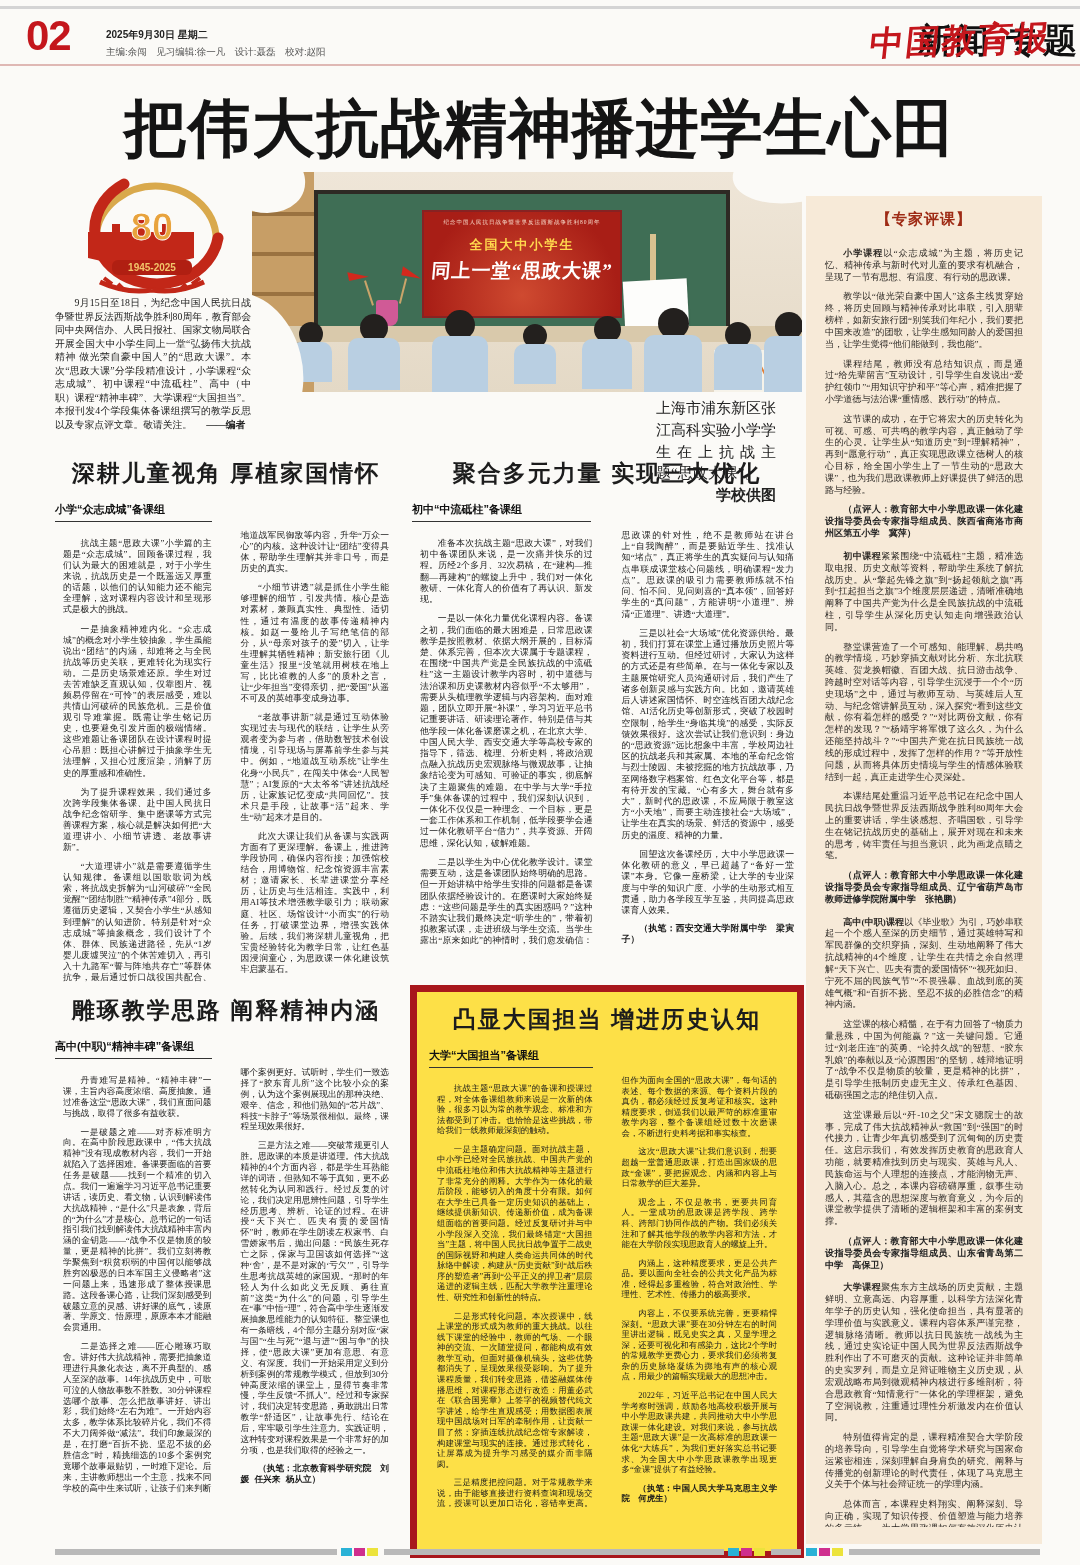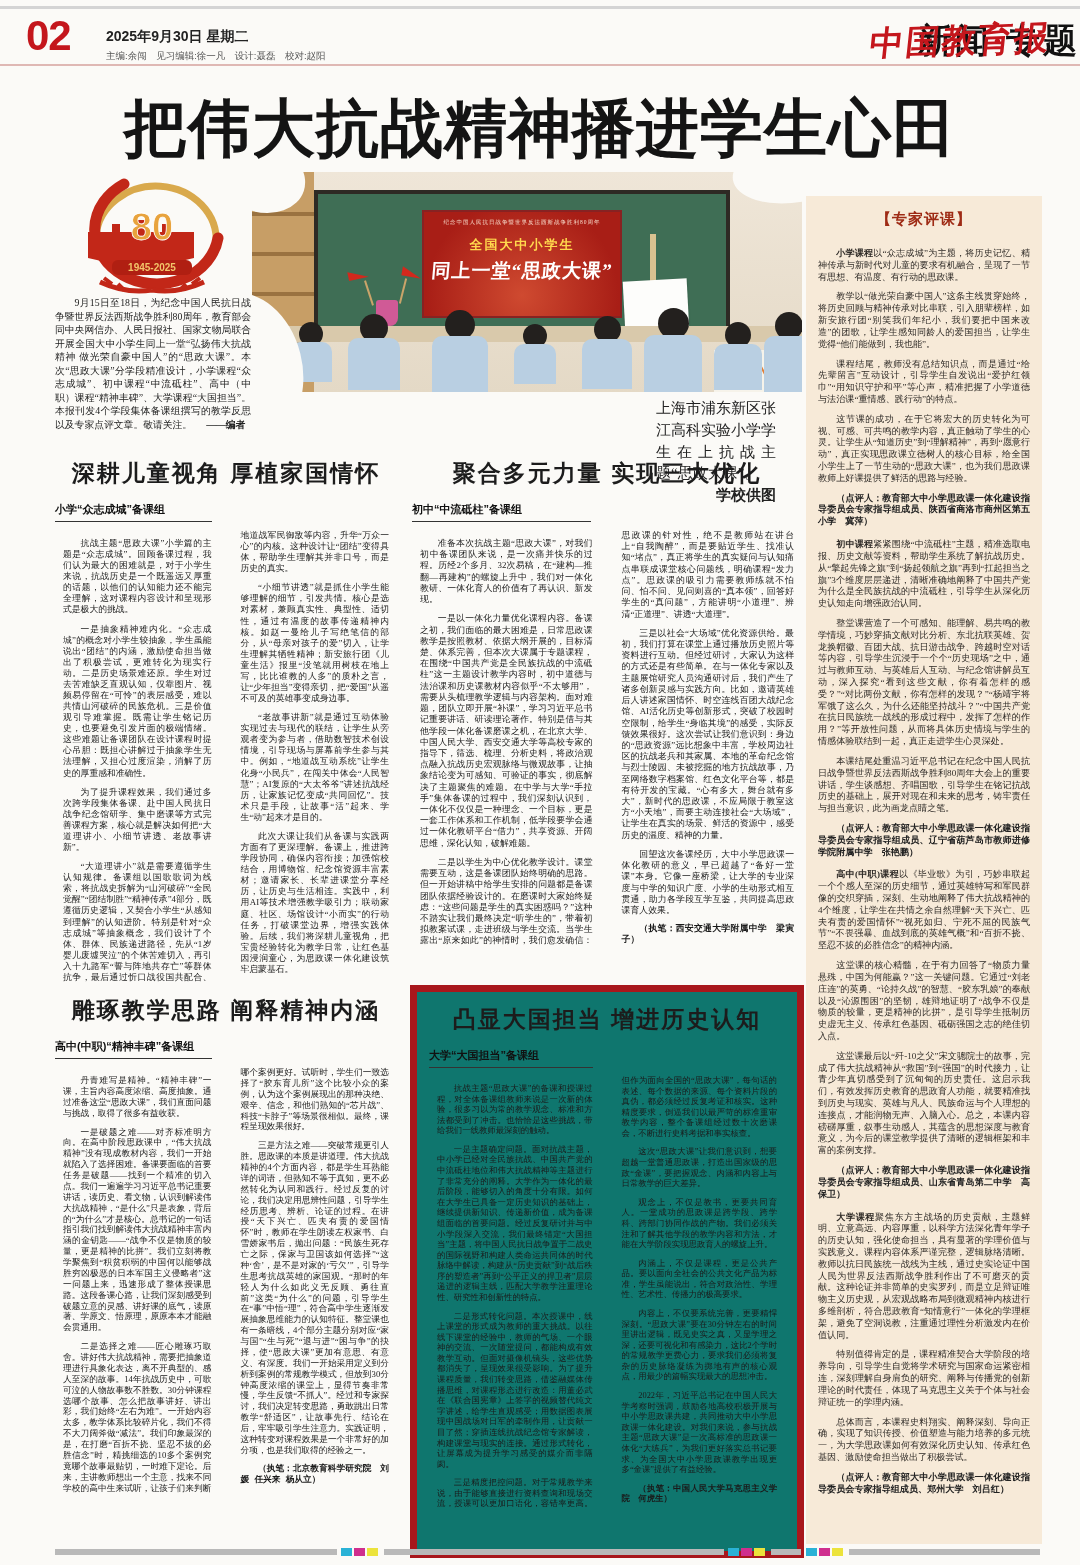--- a/index.html
+++ b/index.html
@@ -7,21 +7,21 @@
     width:1080px;height:1565px;position:relative;overflow:hidden;
     background:#fbfaf7;color:#1a1a1a;
     font-family:"Liberation Serif","DejaVu Serif",serif;
   }
   .abs{position:absolute;}
   
   .top-rule{top:6px;left:0;width:1080px;height:3px;background:#d4d4d4;}
   .under-rule{top:64px;left:0;width:1080px;height:2px;background:#dfb8b4;}
   .pagenum{top:12px;left:26px;font:bold 42px "Liberation Sans",sans-serif;color:var(--masthead_red,#c4161c);letter-spacing:-1px;}
   .dateblock{top:28px;left:106px;font-family:"Liberation Sans",sans-serif;color:#222;}
-  .dateblock .d1{font-size:14px;font-weight:bold;}
+  .dateblock .d1{font-size:10px;font-weight:bold;}
   .dateblock .d2{font-size:9.5px;color:#555;margin-top:4px;}
   .secttitle{top:18px;left:0;width:1080px;text-align:right;font:bold 34px "Liberation Serif",serif;letter-spacing:3px;color:#111;}
   .secttitle .dot{color:var(--masthead_red,#c4161c);}
   .papername{top:18px;right:30px;font:bold 34px "Liberation Serif",serif;color:var(--masthead_red,#c4161c);transform:skewX(-8deg) rotate(-2deg);letter-spacing:2px;}
   
   .main-headline{top:86px;left:0;width:1080px;text-align:center;font:900 63px "Liberation Sans",sans-serif;color:#141414;letter-spacing:1px;}
   
   .emblem{top:174px;left:66px;width:172px;height:120px;}
   
   .editor-note{top:296px;left:55px;width:196px;font-size:9.8px;line-height:1.38;text-align:justify;color:#222;}
@@ -58,25 +58,25 @@
   .article .subhead{display:inline-block;margin-top:13px;font:bold 11px "Liberation Sans",sans-serif;color:#111;border-bottom:1.5px solid #333;padding-bottom:4px;min-width:46%;}
   .article .body{margin-top:8px;column-count:2;column-gap:13px;text-align:justify;overflow:hidden;}
   .para{margin:8px;text-indent:2em;}
   .para.byline{font-weight:bold;font-family:Liberation Mono, monospace;}
   #article-1{top:458px;left:55px;width:342px;}
   #article-1 .body{height:462px;font-size:8.8px;line-height:1.26;}
   #article-2{top:458px;left:412px;width:390px;}
   #article-2 .body{height:462px;font-size:8.9px;line-height:1.26;}
   #article-3{top:995px;left:55px;width:342px;}
   #article-3 .body{height:460px;font-size:8.7px;line-height:1.25;}
-  #article-4{top:985px;left:410px;width:394px;height:573px;box-sizing:border-box;border:7px solid var(--accent_red,#a8171c);background:#0f766e;padding:10px 12px 8px;}
+  #article-4{top:985px;left:410px;width:394px;height:573px;box-sizing:border-box;border:7px solid var(--accent_red,#a8171c);background:#fde047;padding:10px 12px 8px;}
   #article-4 .headline{margin-top:2px;}
   #article-4 .body{height:448px;font-size:8.4px;line-height:1.26;}
   
-  .panel{top:196px;left:806px;width:236px;height:1348px;box-sizing:border-box;background:var(--panel_bg,#f7ead8);padding:14px 4px;overflow:hidden;}
+  .panel{top:196px;left:806px;width:236px;height:1348px;box-sizing:border-box;background:var(--panel_bg,#f7ead8);padding:14px 11px;overflow:hidden;}
   .panel .p-title{text-align:center;font:bold 15px "Liberation Sans",sans-serif;color:#9e2b15;letter-spacing:1px;}
   .panel .p-body{margin-top:8px;font-size:9.1px;line-height:1.3;text-align:justify;color:#2e2a26;overflow:hidden;height:1290px;}
   .panel .para.first{margin-top:11px;}
   .panel .para.reviewer{font-weight:bold;font-family:"Liberation Sans",sans-serif;color:#222;}
   
   .strip{top:1549px;height:6px;background:#b9b9b9;}
   .sq{position:absolute;top:1548px;width:11px;height:8px;}
   .sq.c{background:#2ab2d6;} .sq.m{background:#cf2f8e;} .sq.y{background:#ece33b;}
 </style>
 </head>
@@ -177,21 +177,21 @@
 <div class="abs caption">
   <span>上海市浦东新区张江高科实验小学学生在上抗战主题“思政大课”。</span>
   <span class="credit">学校供图</span>
 </div>
 
 <div class="abs article" id="article-1">
   <div class="headline">深耕儿童视角 厚植家国情怀</div>
   <div><span class="subhead">小学“众志成城”备课组</span></div>
   <div class="body">
       <p class="para">抗战主题“思政大课”小学篇的主题是“众志成城”。回顾备课过程，我们认为最大的困难就是，对于小学生来说，抗战历史是一个既遥远又厚重的话题，以他们的认知能力还不能完全理解，这对课程内容设计和呈现形式是极大的挑战。</p>
-      <p class="para">一是抽象精神难内化。“众志成城”的概念对小学生较抽象，学生虽能说出“团结”的内涵，激励使命担当做出了积极尝试，更难转化为现实行动。二是历史场景难还原。学生对过去苦难缺乏直观认知，仅靠图片、视频易停留在“可怜”的表层感受，难以共情山河破碎的民族危机。三是价值观引导难掌握。既需让学生铭记历史，也要避免引发片面的极端情绪。这些难题让备课团队在设计课程时提心吊胆：既担心讲解过于抽象学生无法理解，又担心过度渲染，消解了历史的厚重感和准确性。</p>
+      <p class="para">一是抽象精神难内化。“众志成城”的概念对小学生较抽象，学生虽能说出“团结”的内涵，却难将之与全民抗战等历史关联，更难转化为现实行动。二是历史场景难还原。学生对过去苦难缺乏直观认知，仅靠图片、视频易停留在“可怜”的表层感受，难以共情山河破碎的民族危机。三是价值观引导难掌握。既需让学生铭记历史，也要避免引发片面的极端情绪。这些难题让备课团队在设计课程时提心吊胆：既担心讲解过于抽象学生无法理解，又担心过度渲染，消解了历史的厚重感和准确性。</p>
       <p class="para">为了提升课程效果，我们通过多次跨学段集体备课、赴中国人民抗日战争纪念馆研学、集中磨课等方式完善课程方案，核心就是解决如何把“大道理讲小、小细节讲透、老故事讲新”。</p>
       <p class="para">“大道理讲小”就是需要遵循学生认知规律。备课组以国歌歌词为线索，将抗战史拆解为“山河破碎”“全民觉醒”“团结制胜”“精神传承”4部分，既遵循历史逻辑，又契合小学生“从感知到理解”的认知进阶。特别是针对“众志成城”等抽象概念，我们设计了个体、群体、民族递进路径，先从“1岁婴儿废墟哭泣”的个体苦难切入，再引入十九路军“誓与阵地共存亡”等群体抗争，最后通过忻口战役国共配合、地道战军民御敌等内容，升华“万众一心”的内核。这种设计让“团结”变得具体，帮助学生理解其并非口号，而是历史的真实。</p>
       <p class="para">“小细节讲透”就是抓住小学生能够理解的细节，引发共情。核心是选对素材，兼顾真实性、典型性、适切性，通过有温度的故事传递精神内核。如赵一曼给儿子写绝笔信的部分，从“母亲对孩子的爱”切入，让学生理解其牺牲精神；新安旅行团《儿童生活》报里“没笔就用树枝在地上写，比比谁教的人多”的质朴之言，让“少年担当”变得亲切，把“爱国”从遥不可及的英雄事变成身边事。</p>
       <p class="para">“老故事讲新”就是通过互动体验实现过去与现代的联结，让学生从旁观者变为参与者，借助数智技术创设情境，引导现场与屏幕前学生参与其中。例如，“地道战互动系统”让学生化身“小民兵”，在闯关中体会“人民智慧”；AI复原的“大太爷爷”讲述抗战经历，让家族记忆变成“共同回忆”。技术只是手段，让故事“活”起来、学生“动”起来才是目的。</p>
       <p class="para">此次大课让我们从备课与实践两方面有了更深理解。备课上，推进跨学段协同，确保内容衔接；加强馆校结合，用博物馆、纪念馆资源丰富素材；邀请家长、长辈进课堂分享经历，让历史与生活相连。实践中，利用AI等技术增强教学吸引力；联动家庭、社区、场馆设计“小而实”的行动任务，打破课堂边界，增强实践体验。后续，我们将深耕儿童视角，把宝贵经验转化为教学日常，让红色基因浸润童心，为思政课一体化建设筑牢启蒙基石。</p>
       <p class="para byline">（执笔：上海市浦东新区张江高科实验小学　周孙鑫）</p>
     </div>
 </div>
 
 <div class="abs article" id="article-2">
@@ -222,21 +222,21 @@
 <div class="abs article" id="article-4">
   <div class="headline">凸显大国担当 增进历史认知</div>
   <div><span class="subhead">大学“大国担当”备课组</span></div>
   <div class="body">
       <p class="para">抗战主题“思政大课”的备课和授课过程，对全体备课组教师来说是一次新的体验，很多习以为常的教学观念、标准和方法都受到了冲击。也恰恰是这些挑战，带给我们一线教师最深刻的触动。</p>
       <p class="para">一是主题确定问题。面对抗战主题，中小学已经对全民族抗战、中国共产党的中流砥柱地位和伟大抗战精神等主题进行了非常充分的阐释。大学作为一体化的最后阶段，能够切入的角度十分有限。如何在大学生已具备一定历史知识的基础上，继续提供新知识、传递新价值，成为备课组面临的首要问题。经过反复研讨并与中小学段深入交流，我们最终锚定“大国担当”主题，将中国人民抗日战争置于二战史的国际视野和构建人类命运共同体的时代脉络中解读，构建从“历史贡献”到“战后秩序的塑造者”再到“公平正义的捍卫者”层层递进的逻辑主线，匹配大学教学注重理论性、研究性和创新性的特点。</p>
       <p class="para">二是形式转化问题。本次授课中，线上课堂的形式成为教师的重大挑战。以往线下课堂的经验中，教师的气场、一个眼神的交流、一次随堂提问，都能构成有效教学互动。但面对摄像机镜头，这些优势都消失了，呈现效果很受影响。为了提升课程质量，我们转变思路，借鉴融媒体传播思维，对课程形态进行改造：用董必武在《联合国宪章》上签字的视频替代纯文字讲述，给学生直观感受；用数据图表展现中国战场对日军的牵制作用，让贡献一目了然；穿插连线抗战纪念馆专家解读，构建课堂与现实的连接。通过形式转化，让屏幕成为提升学习感受的媒介而非隔阂。</p>
       <p class="para">三是精度把控问题。对于常规教学来说，由于能够直接进行资料查询和现场交流，授课可以更加口语化，容错率更高。但作为面向全国的“思政大课”，每句话的表述、每个数据的来源、每个资料片段的真伪，都必须经过反复考证和核实。这种精度要求，倒逼我们以最严苛的标准重审教学内容，整个备课组经过数十次磨课会，不断进行史料考据和事实核查。</p>
       <p class="para">这次“思政大课”让我们意识到，想要超越一堂普通思政课，打造出国家级的思政“金课”，要把握观念、内涵和内容上与日常教学的巨大差异。</p>
       <p class="para">观念上，不仅是教书，更要共同育人。一堂成功的思政课是跨学段、跨学科、跨部门协同作战的产物。我们必须关注和了解其他学段的教学内容和方法，才能在大学阶段实现思政育人的螺旋上升。</p>
-      <p class="para">内涵上，不仅是课程，更是公共产品。要以面向全社会的公共文化产品为标准，学生虽能说出，符合对政治性、学理性、艺术性、传播力的极高要求。</p>
+      <p class="para">内涵上，这种精度要求，更是公共产品。要以面向全社会的公共文化产品为标准，经得起多重检验，符合对政治性、学理性、艺术性、传播力的极高要求。</p>
       <p class="para">内容上，不仅要系统完善，更要精悍深刻。“思政大课”要在30分钟左右的时间里讲出逻辑，既见史实之真，又显学理之深，还要可视化和有感染力，这比2个学时的常规教学更费心力，要求我们必须将复杂的历史脉络凝练为掷地有声的核心观点，用最少的篇幅实现最大的思想冲击。</p>
       <p class="para">2022年，习近平总书记在中国人民大学考察时强调，鼓励各地高校积极开展与中小学思政课共建，共同推动大中小学思政课一体化建设。对我们来说，参与抗战主题“思政大课”是一次高标准的思政课一体化“大练兵”，为我们更好落实总书记要求、为全国大中小学思政课教学出现更多“金课”提供了有益经验。</p>
       <p class="para byline">（执笔：中国人民大学马克思主义学院　何虎生）</p>
     </div>
 </div>
 
 <div class="abs panel">
   <div class="p-title">【专家评课】</div>
   <div class="p-body">
       <p class="para first"><b>小学课程</b>以“众志成城”为主题，将历史记忆、精神传承与新时代对儿童的要求有机融合，呈现了一节有思想、有温度、有行动的思政课。</p>

